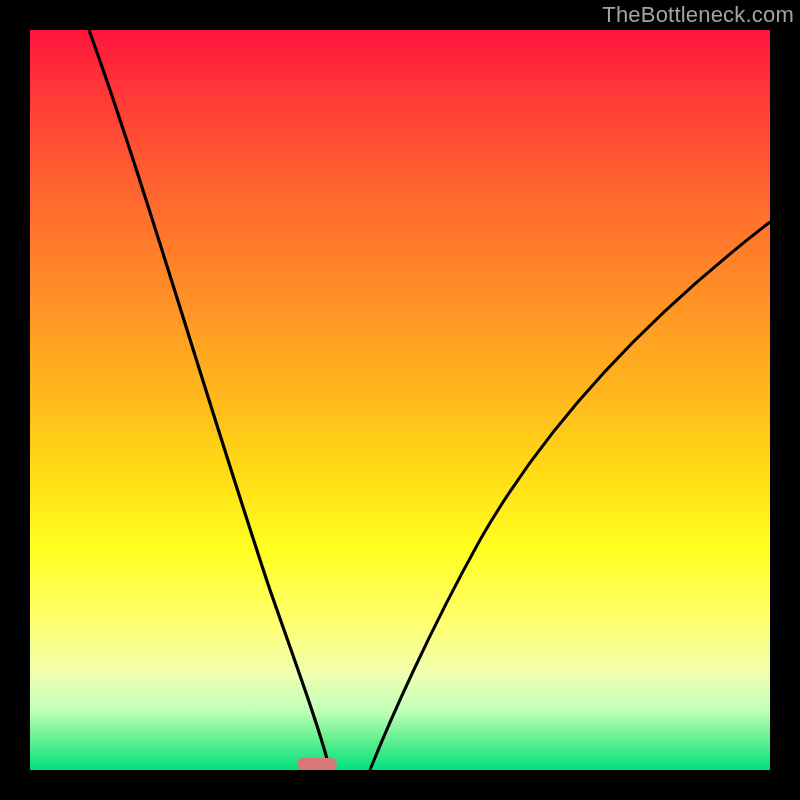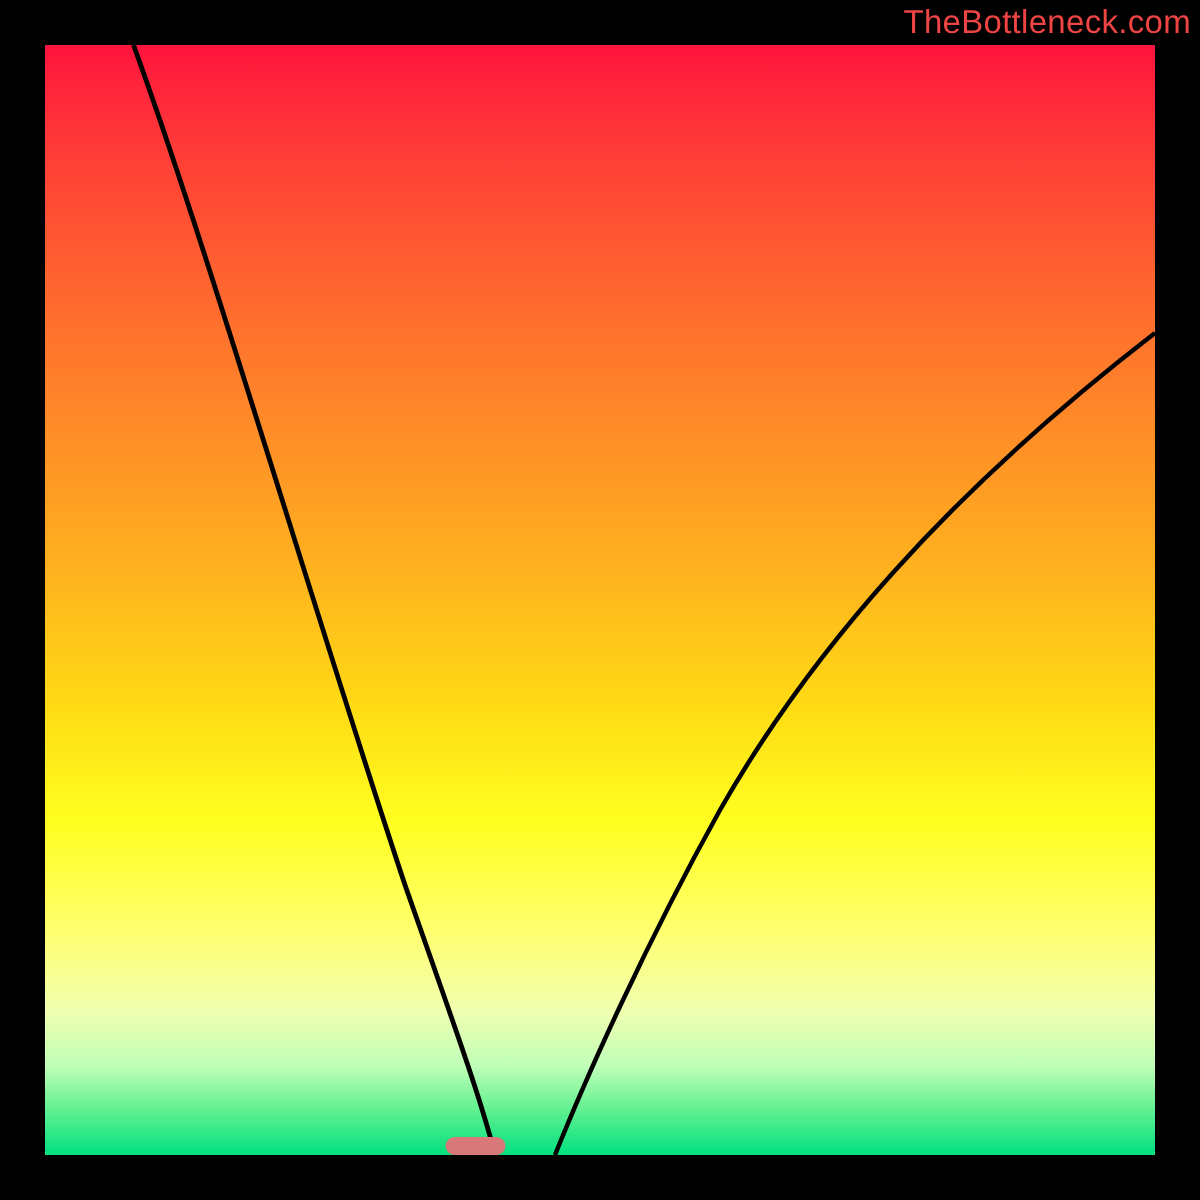--- a/index.html
+++ b/index.html
@@ -38,21 +38,21 @@
       #f0ffb0 87%,
       #c0ffb8 92%,
       #60f090 96%,
       #00e080 100%
     );
   }
   .watermark {
     position: absolute;
     top: 2px;
     right: 6px;
-    color: #ef4444;
+    color: #a3a3a3;
     font-size: 22px;
     font-family: Arial, sans-serif;
     letter-spacing: 0.2px;
   }
   svg.curves {
     position: absolute;
     left: 30px;
     top: 30px;
     width: 740px;
     height: 740px;

